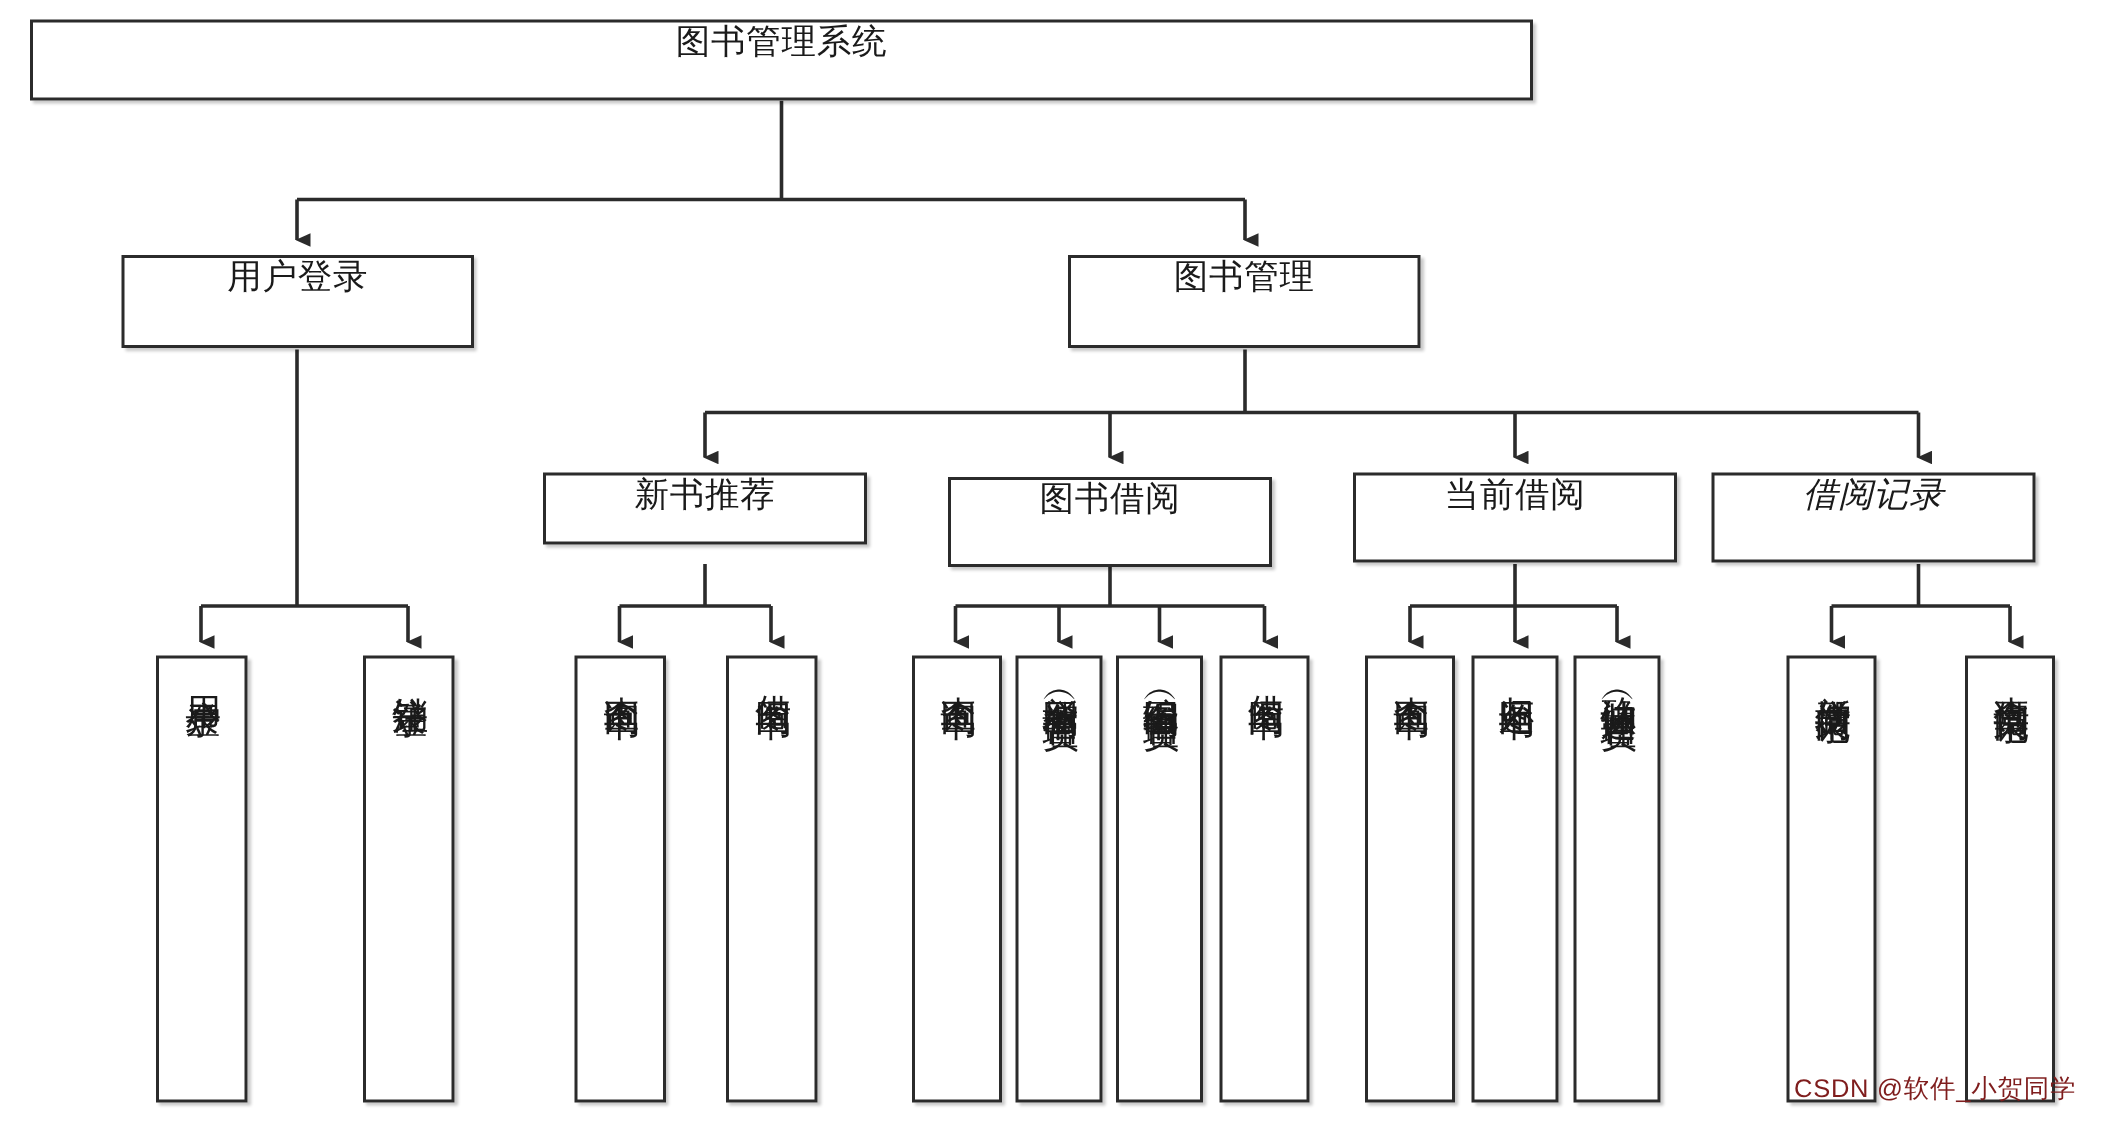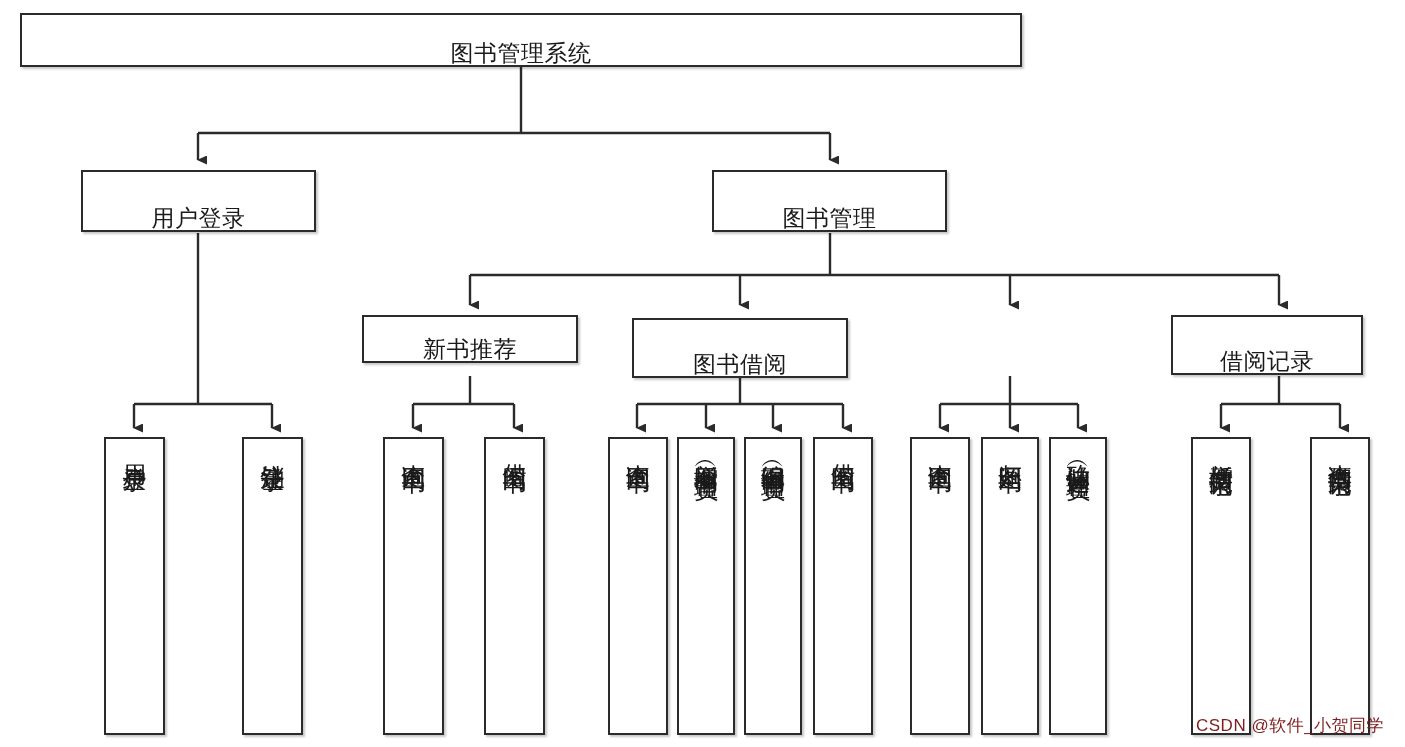--- a/index.html
+++ b/index.html
@@ -26,21 +26,21 @@
     height: 747px;
     pointer-events: none;
   }
   .node {
     position: absolute;
     box-sizing: border-box;
     background: #ffffff;
     border: 2.5px solid #2b2b2b;
     box-shadow: 2px 2px 2px rgba(0,0,0,0.22);
     display: flex;
-    align-items: flex-end;
+    align-items: flex-start;
     justify-content: center;
     color: #1a1a1a;
     z-index: 2;
   }
   .node .label {
     display: block;
     text-align: center;
     line-height: 1.06;
     letter-spacing: 0.5px;
   }
@@ -142,21 +142,24 @@
   <div class="node horiz" style="left:712px; top:170px; width:235px; height:62px;">
     <span class="label">图书管理</span>
   </div>
 
   <div class="node horiz" style="left:362px; top:315px; width:216px; height:48px;">
     <span class="label">新书推荐</span>
   </div>
   <div class="node horiz" style="left:632px; top:318px; width:216px; height:60px;">
     <span class="label">图书借阅</span>
   </div>
-  <div class="node horiz" style="left:1171px; top:315px; width:192px; height:60px;">
+  <div class="node horiz" style="left:902px; top:315px; width:216px; height:60px;">
+    <span class="label">当前借阅</span>
+  </div>
+  <div class="node horiz" style="left:1141px; top:315px; width:216px; height:60px;font-style:italic;">
     <span class="label">借阅记录</span>
   </div>
 
   <div class="node vert" style="left:104px; top:437px; width:61px; height:298px;">
     <span class="label">用户登录</span>
   </div>
   <div class="node vert" style="left:242px; top:437px; width:61px; height:298px;">
     <span class="label">注销登录</span>
   </div>
 

